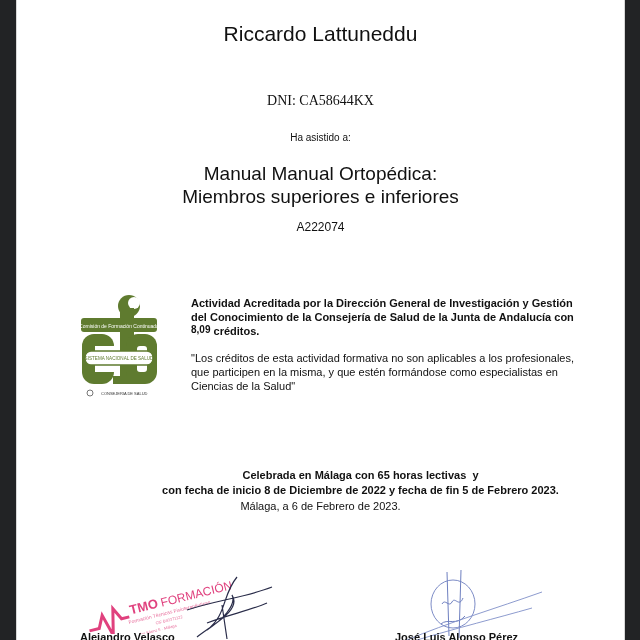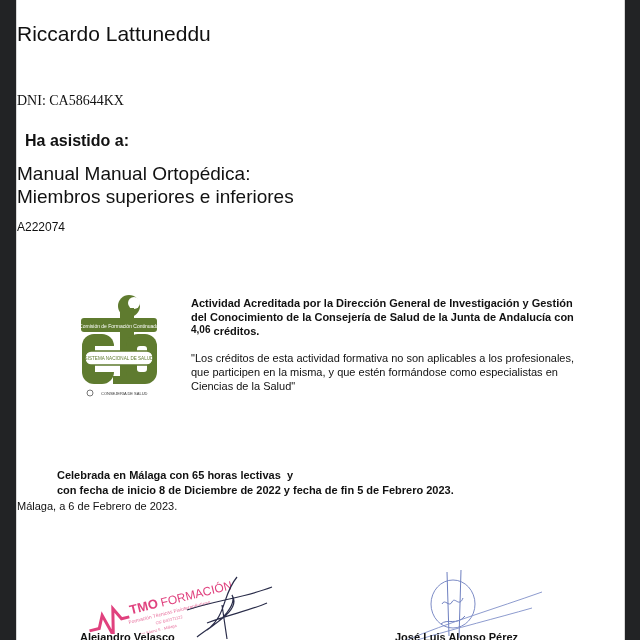--- a/index.html
+++ b/index.html
@@ -1,22 +1,22 @@
 <!DOCTYPE html>
 <html><head>
 <meta charset="utf-8">
 <style>
   html, body { margin:0; padding:0; }
   body { width:640px; height:640px; overflow:hidden; background:#222325; position:relative; font-family:"Liberation Sans", sans-serif; color:#111; }
   .page { position:absolute; left:16px; top:0; width:607px; height:640px; background:#ffffff; border-left:1px solid #d8d8d8; border-right:1px solid #d8d8d8; overflow:hidden; }
   .abs { position:absolute; white-space:nowrap; }
-  .center { left:0; width:607px; text-align:left; }
+  .center { left:0; width:607px; text-align:center; }
   .name { top:22px; font-size:21px; }
   .dni { top:93px; font-size:14px;font-family:Liberation Serif, serif; }
-  .attended { top:132px; font-size:16px; font-weight:bold;margin-left:8px; }
+  .attended { top:132px; font-size:10px; font-weight:normal; }
   .course { top:162px; font-size:19px; line-height:23px; }
   .code { top:220px; font-size:12px; }
   .logo { left:62px; top:294px; width:80px; height:108px; }
   .accr { left:174px; top:296px; width:400px; font-size:11px; font-weight:bold; line-height:14px; white-space:normal; }
   .credits-num { font-size:10px; position:relative; top:-2px; }
   .quote { left:174px; top:351px; width:400px; font-size:11px; line-height:14px; white-space:normal; }
   .held { top:468px; font-size:11px; font-weight:bold; line-height:15px;padding-left:40px; }
   .place-date { top:500px; font-size:11px; font-weight:normal; }
   .stamp { left:64px; top:574px; width:150px; height:60px; }
   .sig { position:absolute; }
@@ -58,21 +58,21 @@
 
       <rect x="6" y="57" width="68" height="14" rx="6" fill="#fff" stroke="#5f7b2f" stroke-width="1.5"></rect>
       <text x="40" y="66" font-size="4.6" fill="#5f7b2f" text-anchor="middle" font-family="Liberation Sans, sans-serif">SISTEMA NACIONAL DE SALUD</text>
 
       <circle cx="11" cy="99" r="3" fill="none" stroke="#555" stroke-width="0.8"></circle>
       <text x="22" y="101" font-size="4" fill="#333" font-family="Liberation Sans, sans-serif">CONSEJERÍA DE SALUD</text>
     </svg>
   </div>
 
   <div class="abs accr">
-    <span>Actividad Acreditada por la Dirección General de Investigación y Gestión del Conocimiento de la Consejería de Salud de la Junta de Andalucía con </span><span class="credits-num">4,06</span>&nbsp;<span>créditos.</span>
+    <span>Actividad Acreditada por la Dirección General de Investigación y Gestión del Conocimiento de la Consejería de Salud de la Junta de Andalucía con </span><span class="credits-num">8,09</span>&nbsp;<span>créditos.</span>
   </div>
 
   <div class="abs quote">"Los créditos de esta actividad formativa no son aplicables a los profesionales, que participen en la misma, y que estén formándose como especialistas en Ciencias de la Salud"</div>
 
   <div class="abs center held">
     <div style="white-space:pre;">Celebrada en Málaga con 65 horas lectivas  y</div>
     <div>con fecha de inicio 8 de Diciembre de 2022 y fecha de fin 5 de Febrero 2023.</div>
   </div>
 
   <div class="abs center place-date">Málaga, a 6 de Febrero de 2023.</div>

